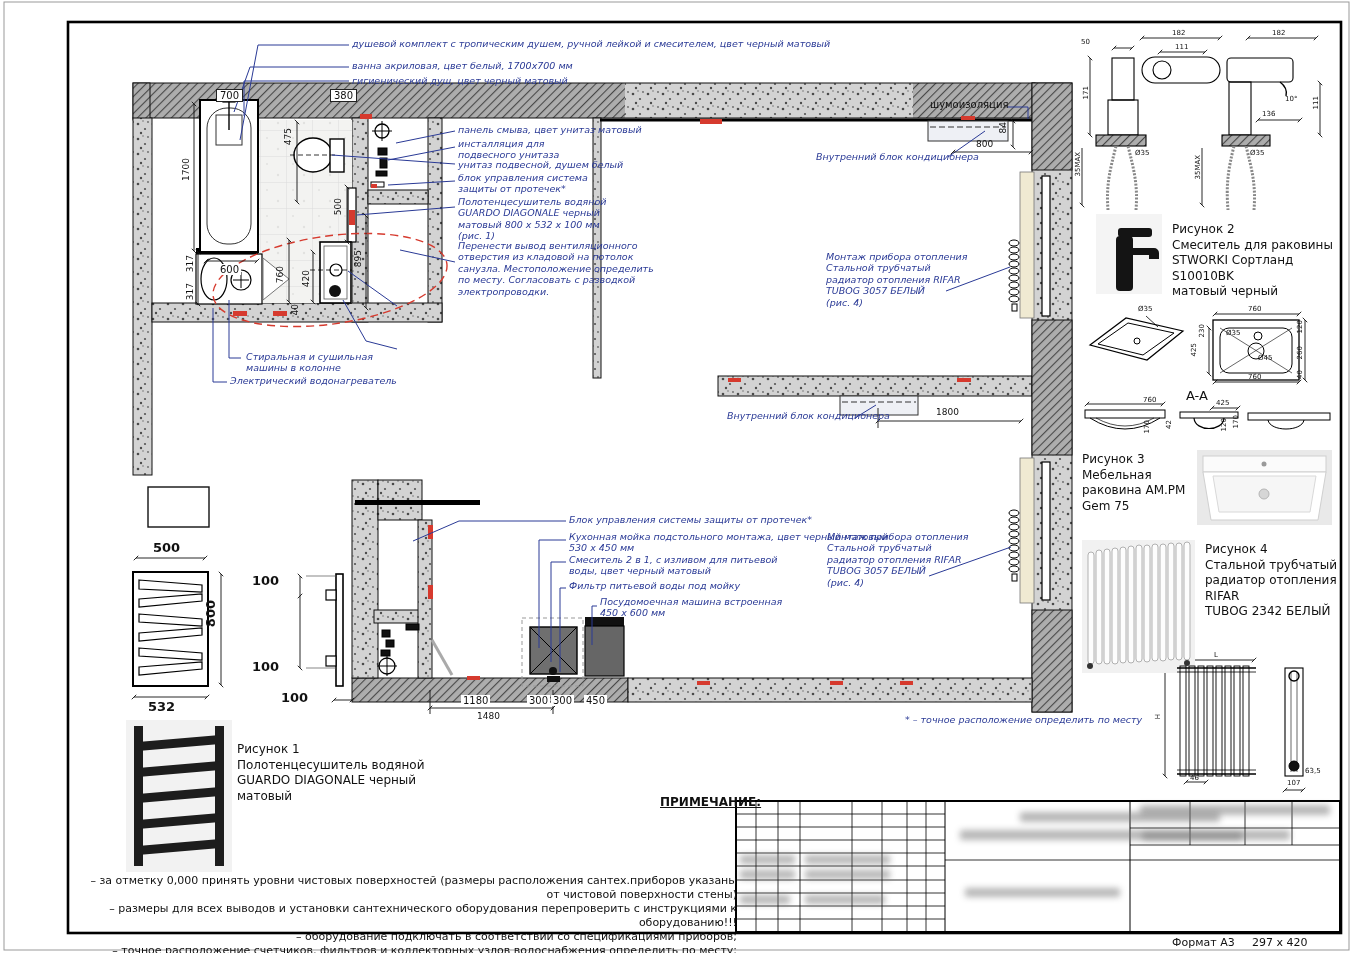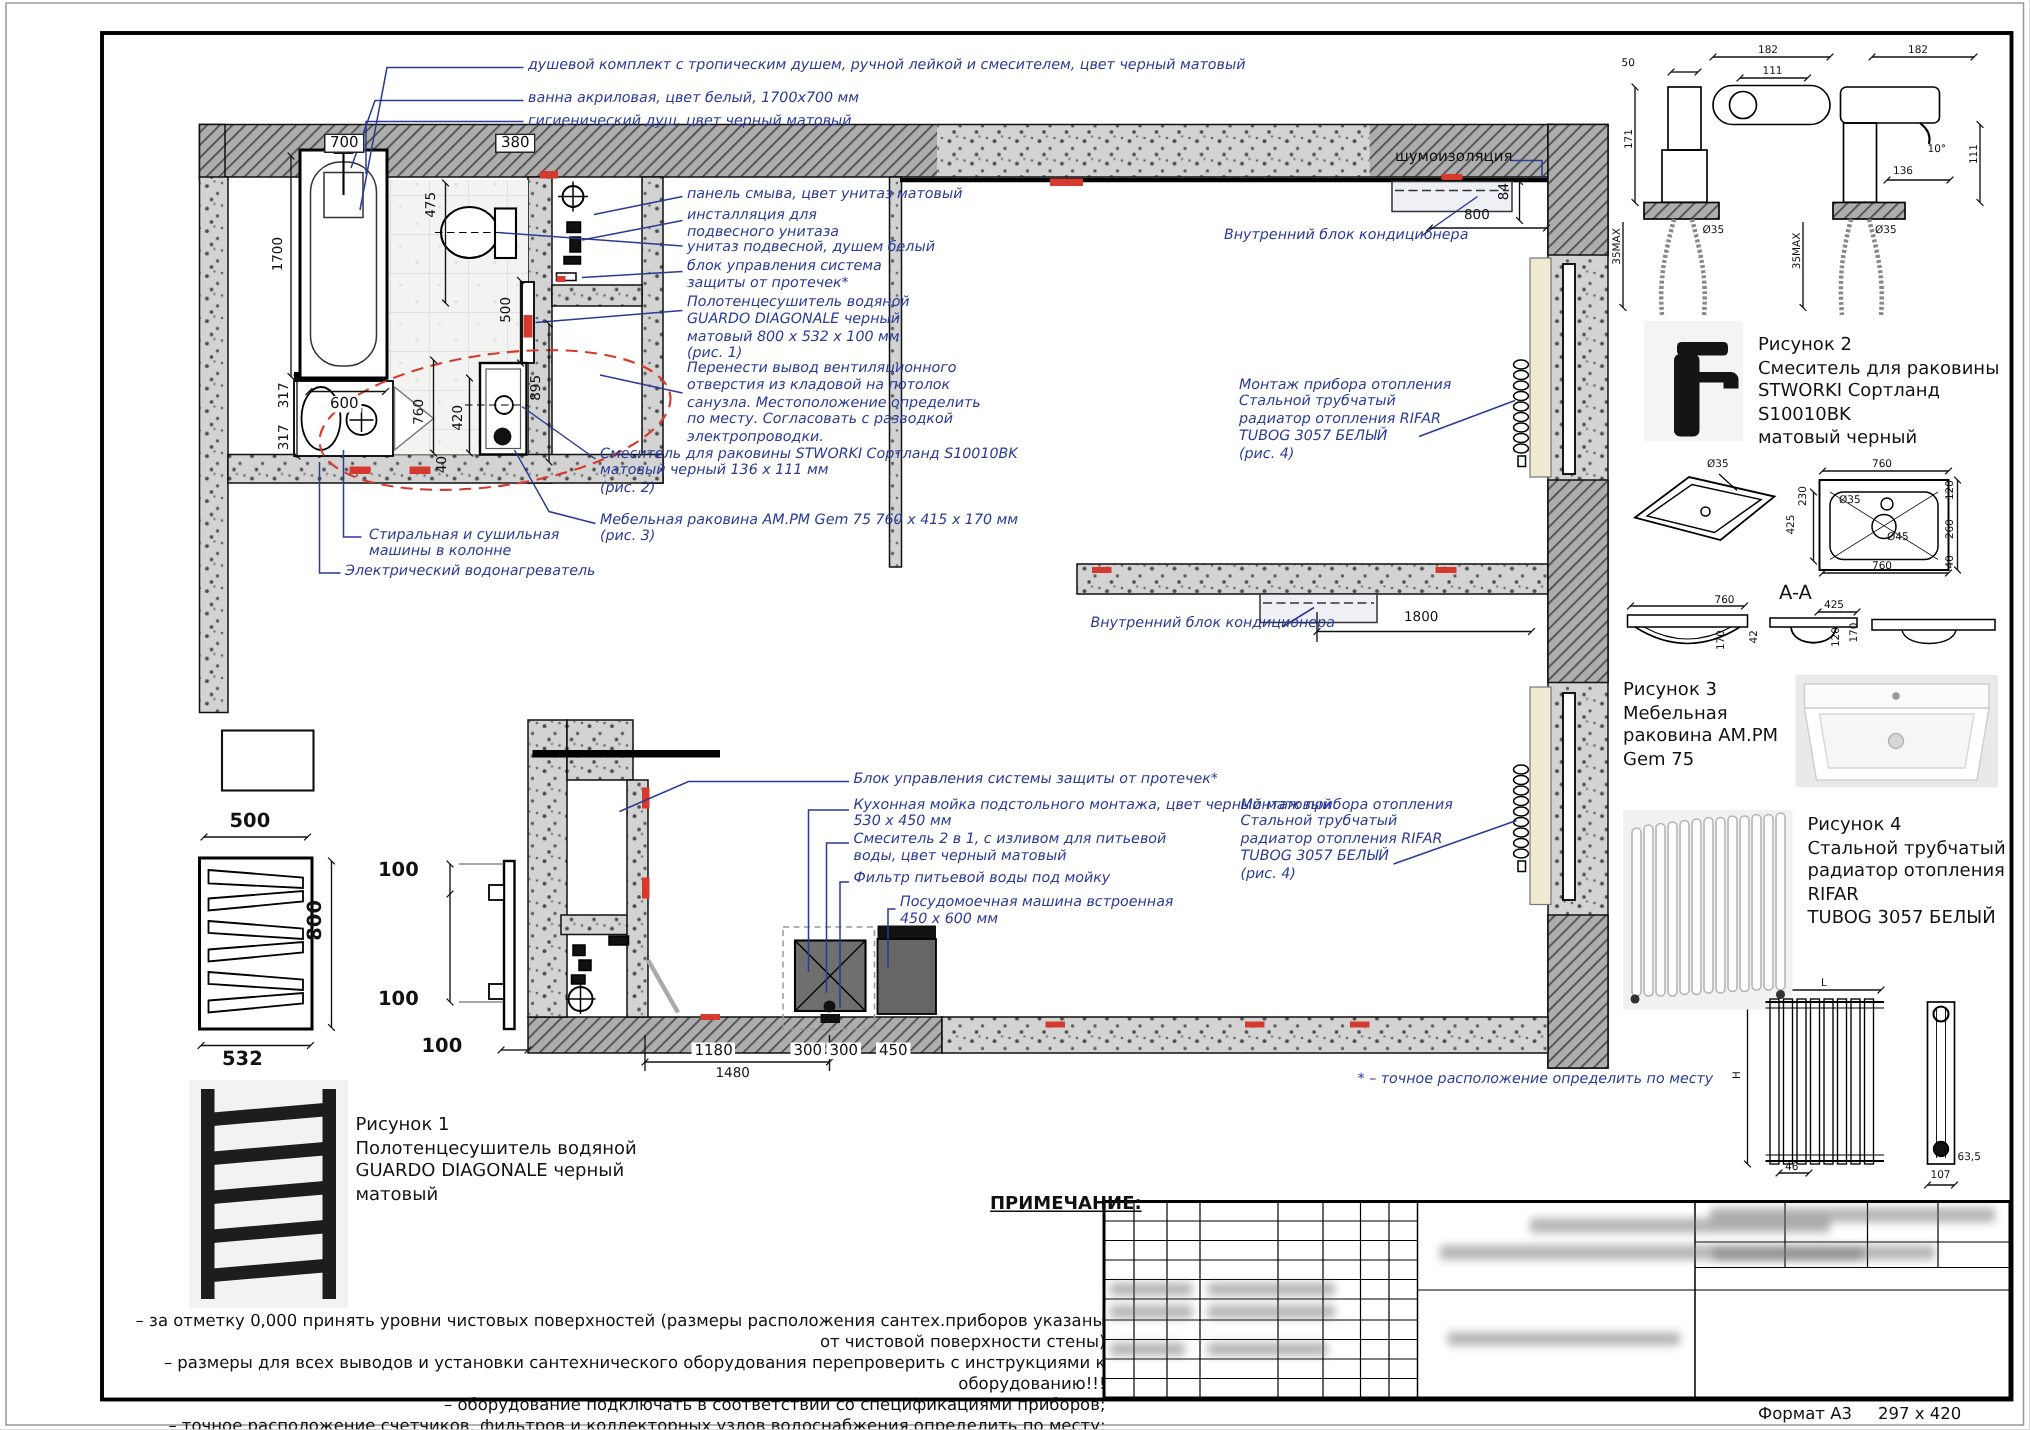--- a/index.html
+++ b/index.html
@@ -477,25 +477,20 @@
 защиты от протечек*</div>
 <div class="lbl" style="left:458px;top:196px">Полотенцесушитель водяной
 GUARDO DIAGONALE черный
 матовый 800 х 532 х 100 мм
 (рис. 1)</div>
 <div class="lbl" style="left:458px;top:240px">Перенести вывод вентиляционного
 отверстия из кладовой на потолок
 санузла. Местоположение определить
 по месту. Согласовать с разводкой
 электропроводки.</div>
-<div class="lbl" style="left:400px;top:297px">Смеситель для раковины STWORKI Сортланд S10010BK
-матовый черный 136 х 111 мм
-(рис. 2)</div>
-<div class="lbl" style="left:400px;top:341px">Мебельная раковина AM.PM Gem 75 760 х 415 х 170 мм
-(рис. 3)</div>
 <div class="lbl" style="left:246px;top:351px">Стиральная и сушильная
 машины в колонне</div>
 <div class="lbl" style="left:230px;top:375px">Электрический водонагреватель</div>
 <div class="lbl" style="left:816px;top:151px">Внутренний блок кондиционера</div>
 <div class="lbl blk" style="left:930px;top:99px;font-size:10px">шумоизоляция</div>
 <div class="lbl" style="left:826px;top:251px">Монтаж прибора отопления
 Стальной трубчатый
 радиатор отопления RIFAR
 TUBOG 3057 БЕЛЫЙ
 (рис. 4)</div>
@@ -523,21 +518,21 @@
 Смеситель для раковины
 STWORKI Сортланд S10010BK
 матовый черный</div>
 <div class="cap" style="left:1082px;top:452px">Рисунок 3
 Мебельная
 раковина AM.PM
 Gem 75</div>
 <div class="cap" style="left:1205px;top:542px">Рисунок 4
 Стальной трубчатый
 радиатор отопления RIFAR
-TUBOG 3057 БЕЛЫЙ</div>
+TUBOG 2342 БЕЛЫЙ</div>
 
 <div class="ntitle" style="left:660px;top:795px">ПРИМЕЧАНИЕ:</div>
 <div class="note" style="left:80px;top:874px;width:657px">– за отметку 0,000 принять уровни чистовых поверхностей (размеры расположения сантех.приборов указаны от чистовой поверхности стены)
 – размеры для всех выводов и установки сантехнического оборудования перепроверить с инструкциями к оборудованию!!!
 – оборудование подключать в соответствии со спецификациями приборов;
 – точное расположение счетчиков, фильтров и коллекторных узлов водоснабжения определить по месту;</div>
 
 <div class="foot" style="left:1172px;top:936px">Формат А3</div>
 <div class="foot" style="left:1252px;top:936px">297 x 420</div>
 

